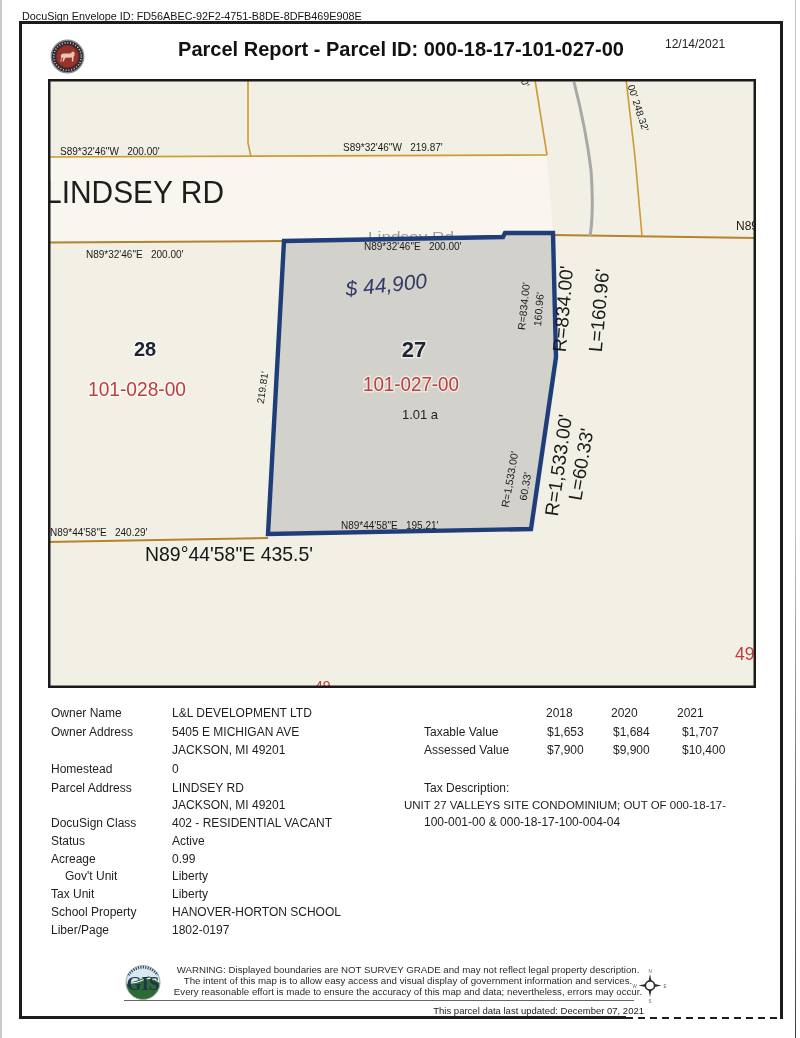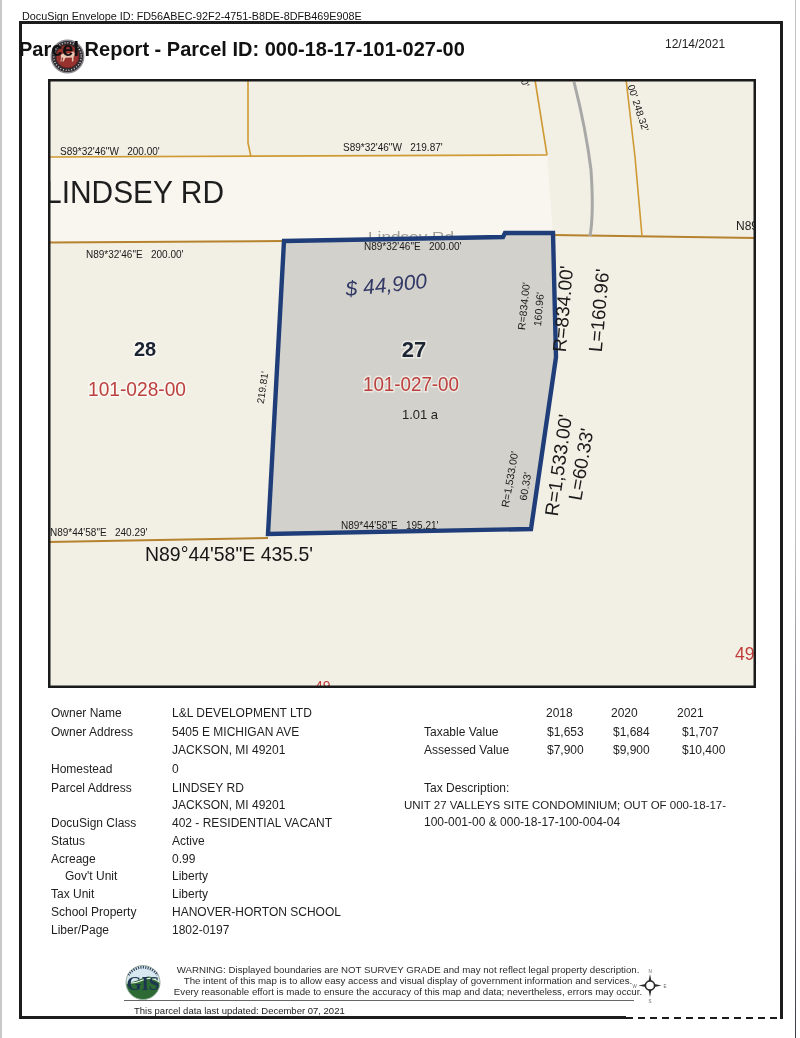--- a/index.html
+++ b/index.html
@@ -22,21 +22,21 @@
 
 <svg class="abs" style="left:49px;top:38px" width="37" height="37" viewBox="0 0 37 37">
 <circle cx="18.5" cy="18.5" r="16.2" fill="#2e2a30"></circle>
 <circle cx="18.5" cy="18.5" r="16.2" fill="none" stroke="#8c8a90" stroke-width="1.4"></circle>
 <circle cx="18.5" cy="18.5" r="13.8" fill="none" stroke="#cfcdc9" stroke-width="1.6" stroke-dasharray="1 1.8"></circle>
 <circle cx="18.5" cy="18.5" r="11.4" fill="#97322e"></circle>
 <circle cx="18.5" cy="18.5" r="11.4" fill="none" stroke="#6d2524" stroke-width="1"></circle>
 <path d="M11.5 23.5 l0.6-4.2 q-0.9-1.5 0-2.6 q1.2-1.3 3.2-1.2 l6.2 0.1 q1.5-2.2 2.9-2.4 l0.4 1.2 1.2 0.6 -0.6 1.2 q0.5 1.7-0.8 2.6 l-0.3 4.6 -1.4 0 0-3.8 -6.5 0.2 -1.7 3.7 -1.3 0 0.9-3.8 -1.6 0 -0.1 3.8 z" fill="#e8c6b2"></path>
 </svg>
 
-<div class="abs" style="left:19px;top:38px;width:764px;text-align:left;font-weight:bold;font-size:20px;color:#111">Parcel Report - Parcel ID: 000-18-17-101-027-00</div>
+<div class="abs" style="left:19px;top:38px;width:764px;text-align:center;font-weight:bold;font-size:20px;color:#111">Parcel Report - Parcel ID: 000-18-17-101-027-00</div>
 
 <div class="abs" style="left:665px;top:37px;font-size:12px;color:#222">12/14/2021</div>
 
 <svg class="abs" style="left:48px;top:79px;overflow:hidden" width="708" height="609" viewBox="0 0 708 609">
 
 <rect x="0" y="0" width="708" height="609" fill="#f2efe5"></rect>
 
 <polygon points="0,78 499,76 505,156 236,163 0,164" fill="#f8f6ef"></polygon>
 
 <polyline points="0,78 499,76" fill="none" stroke="#cf9a33" stroke-width="1.6"></polyline>
@@ -179,13 +179,13 @@
 <path d="M8.5 22.5 l7-1.4 0 2.8 z" fill="#2a2a2a"></path>
 <path d="M31.5 22.5 l-7-1.4 0 2.8 z" fill="#2a2a2a"></path>
 <text x="20" y="9.5" text-anchor="middle" font-size="4.5" fill="#666">N</text>
 <text x="20" y="40" text-anchor="middle" font-size="4.5" fill="#666">S</text>
 <text x="4.5" y="24.5" text-anchor="middle" font-size="4.5" fill="#666">W</text>
 <text x="35" y="24.5" text-anchor="middle" font-size="4.5" fill="#666">E</text>
 </svg>
 
 <div class="abs" style="left:124px;top:1000px;width:510px;height:1px;background:#666"></div>
 
-<div class="abs" style="left:134px;top:1005px;width:510px;text-align:left;font-size:9.5px;color:#222">This parcel data last updated: December 07, 2021</div>
+<div class="abs" style="left:134px;top:1005px;width:510px;text-align:right;font-size:9.5px;color:#222">This parcel data last updated: December 07, 2021</div>
 
 </body></html>

